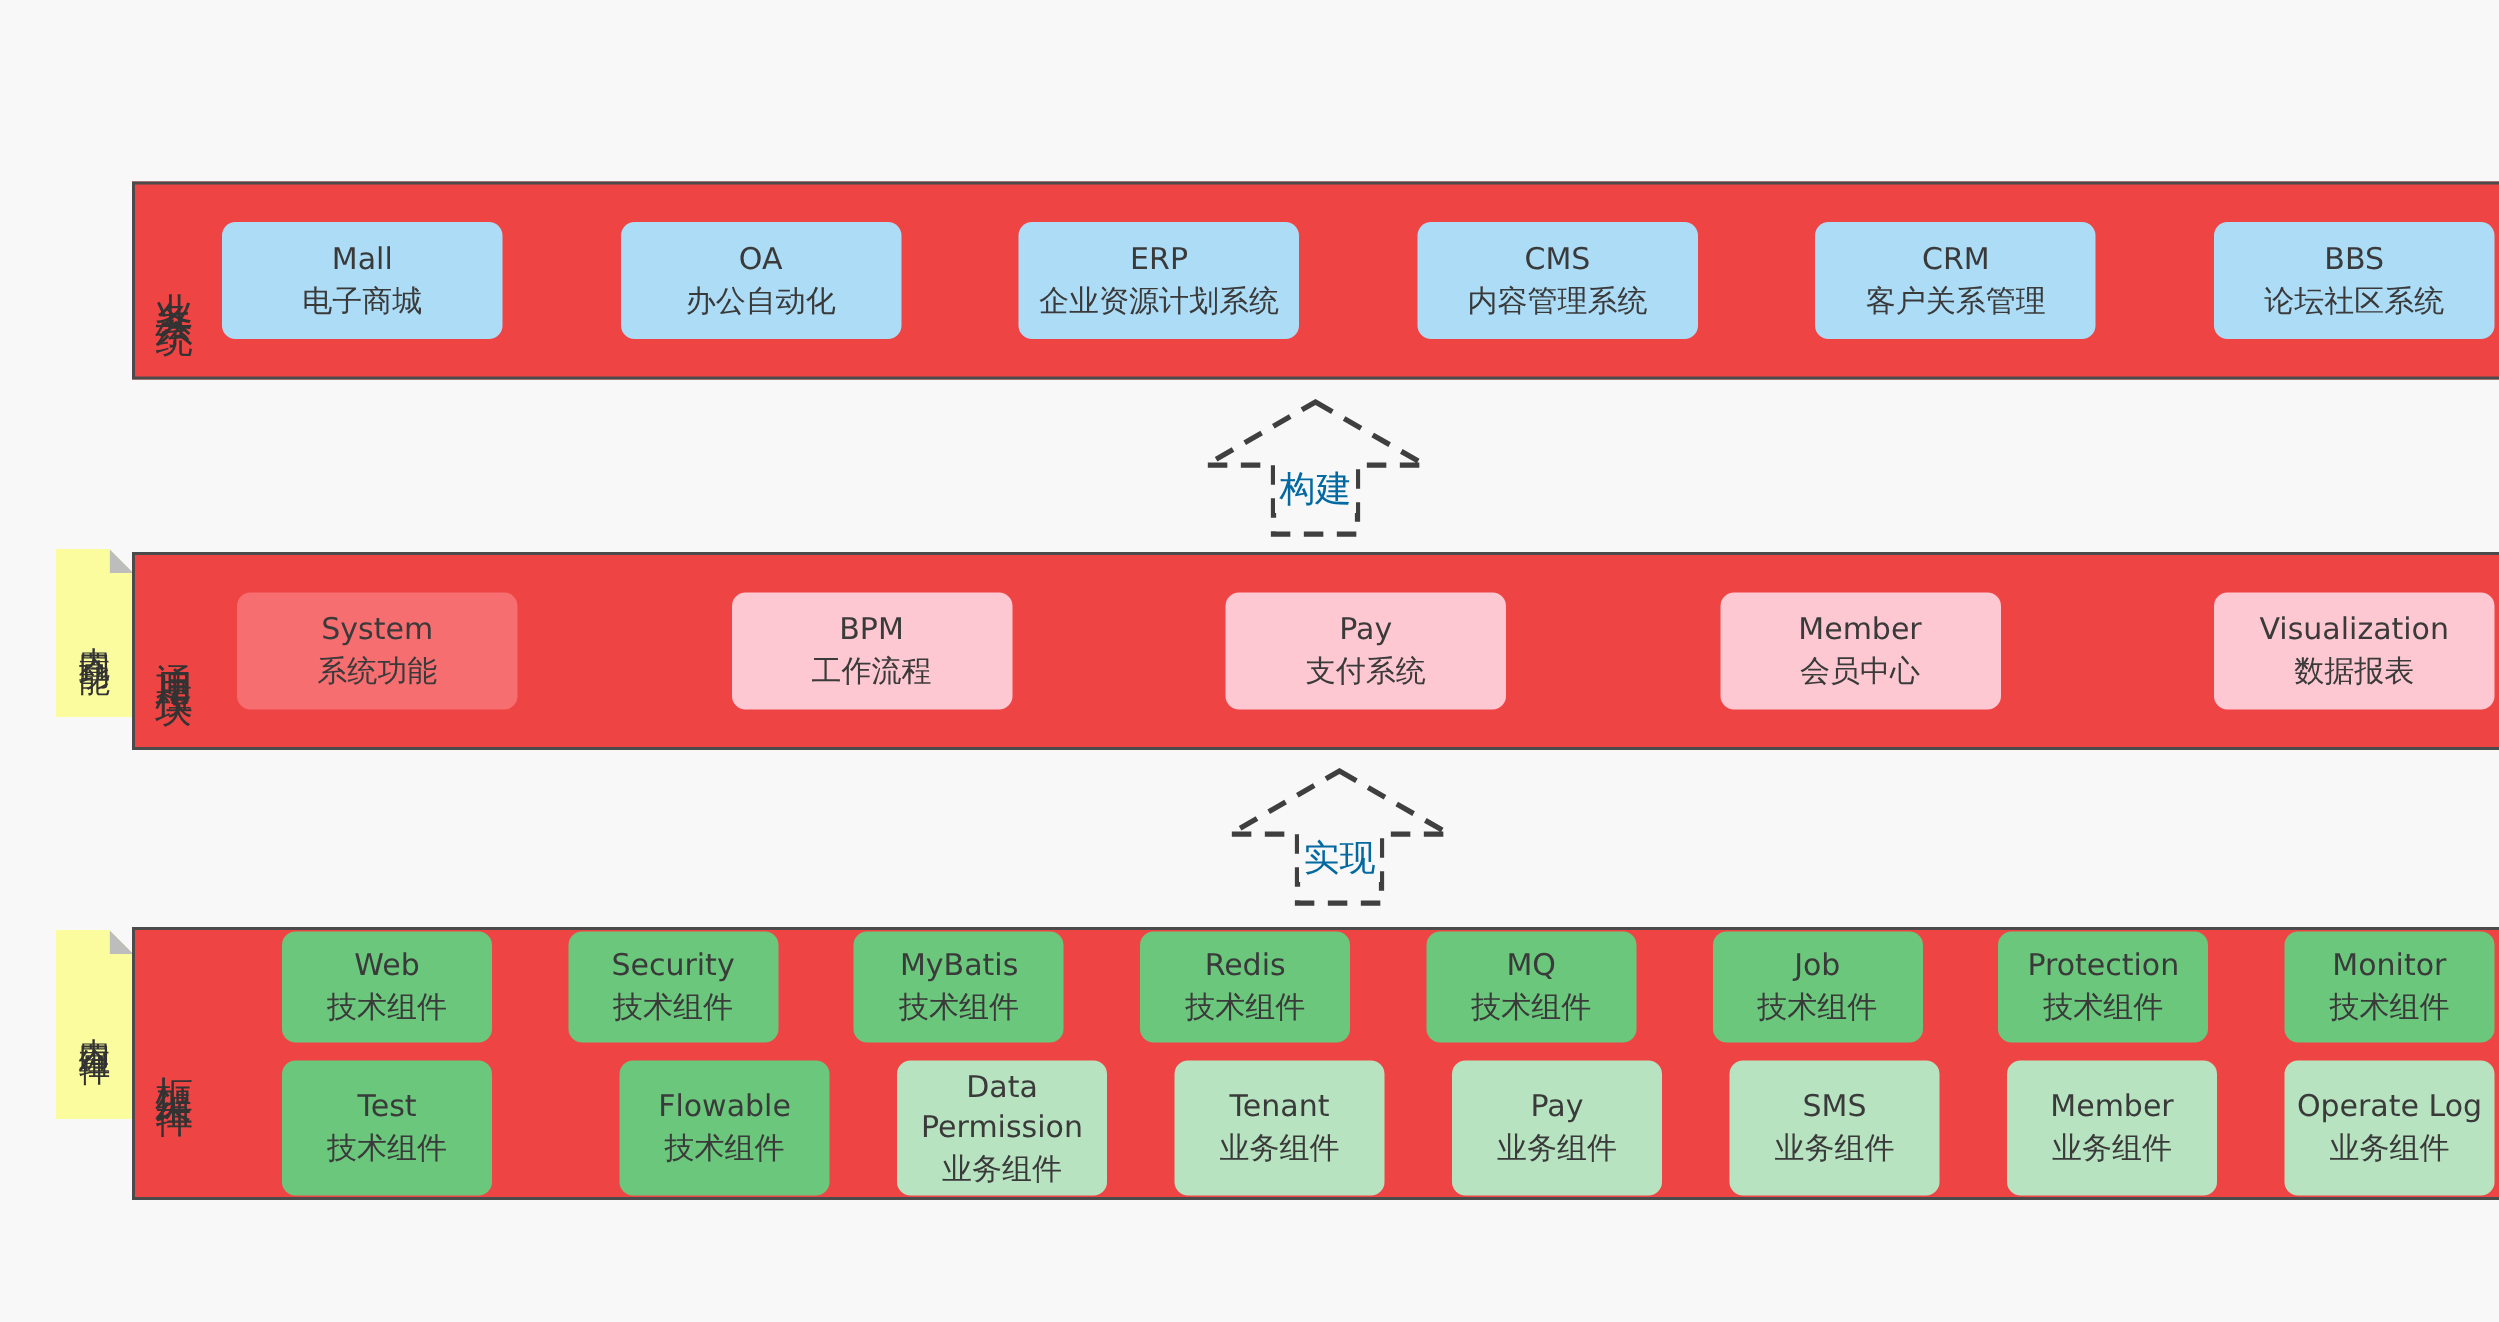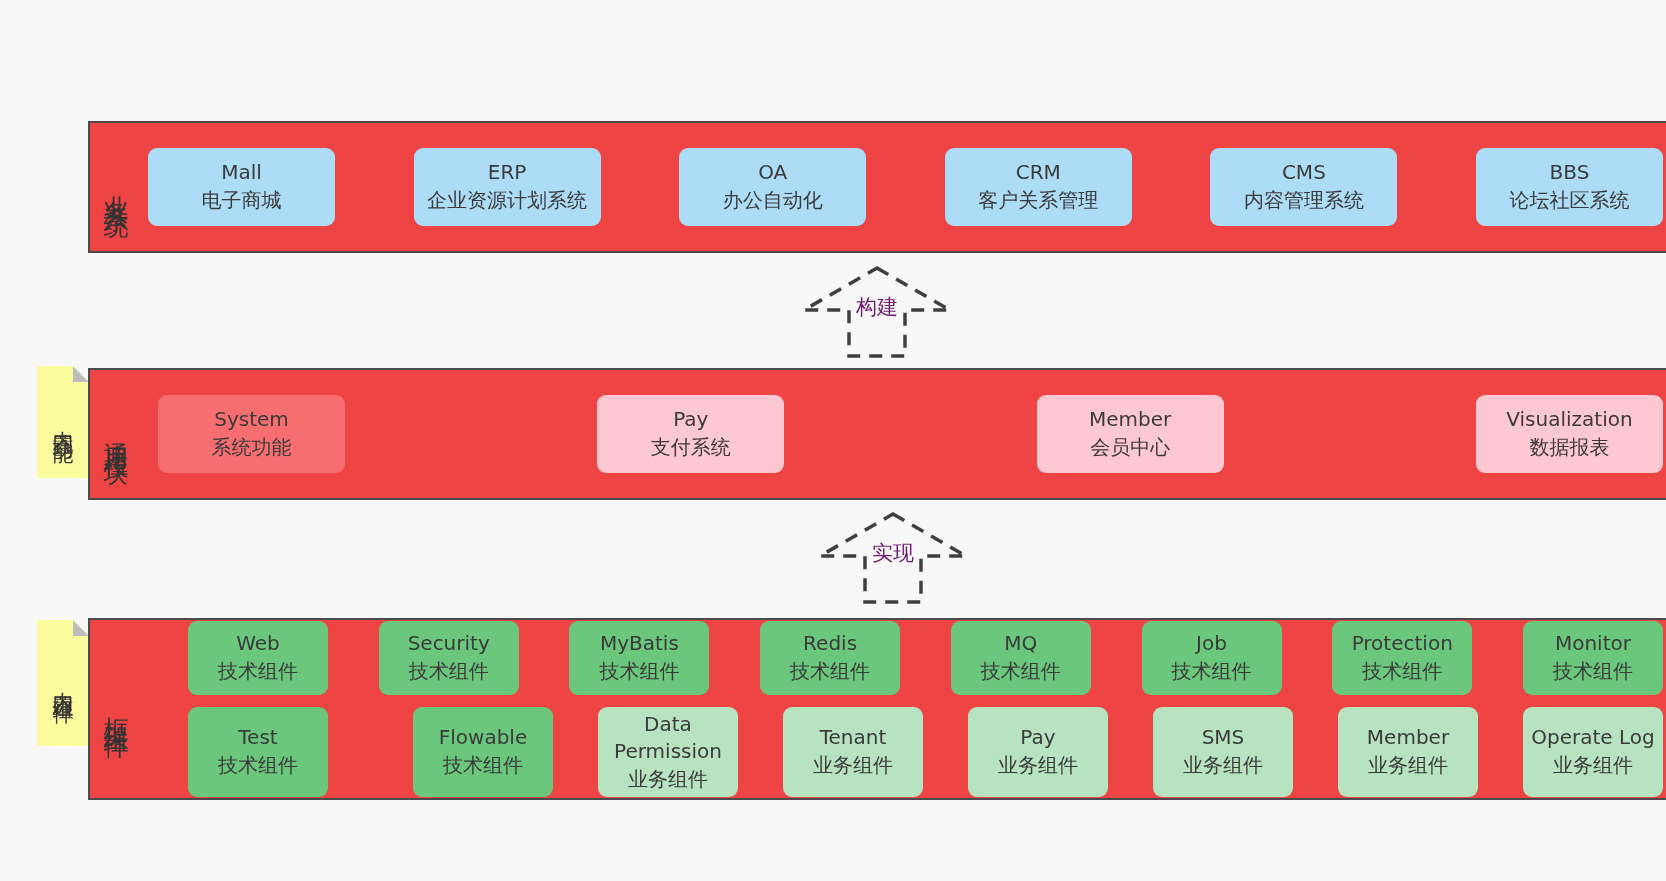--- a/index.html
+++ b/index.html
@@ -107,26 +107,26 @@
     width:150px;
     height:92px;
     z-index:3;
   }
   #arrow-build{left:802px;top:266px;}
   #arrow-implement{left:818px;top:512px;}
   .arrow svg{position:absolute;left:0;top:0;}
   .arrow-label{
     position:absolute;
     left:50%;
-    top:27px;
+    top:44px;
     transform:translateX(-50%);
     background:#f8f8f8;
     padding:0 3px;
-    font-size:21px;
-    color:#701a75;
+    font-size:24px;
+    color:#0369a1;
     white-space:nowrap;
   }
 </style>
 </head>
 <body>
 
 <div class="canvas">
 
   <div class="note" id="note-functions">
     <div class="fold"></div>
@@ -139,34 +139,34 @@
 
   <div class="panel" id="panel-business">
     <div class="panel-label">业务系统</div>
     <div class="boxes-area">
       <div class="box-row">
         <div class="box wide blue">
           <span class="box-title">Mall</span>
           <span class="box-sub">电子商城</span>
         </div>
         <div class="box wide blue">
+          <span class="box-title">OA</span>
+          <span class="box-sub">办公自动化</span>
+        </div>
+        <div class="box wide blue">
           <span class="box-title">ERP</span>
           <span class="box-sub">企业资源计划系统</span>
         </div>
         <div class="box wide blue">
-          <span class="box-title">OA</span>
-          <span class="box-sub">办公自动化</span>
+          <span class="box-title">CMS</span>
+          <span class="box-sub">内容管理系统</span>
         </div>
         <div class="box wide blue">
           <span class="box-title">CRM</span>
           <span class="box-sub">客户关系管理</span>
-        </div>
-        <div class="box wide blue">
-          <span class="box-title">CMS</span>
-          <span class="box-sub">内容管理系统</span>
         </div>
         <div class="box wide blue">
           <span class="box-title">BBS</span>
           <span class="box-sub">论坛社区系统</span>
         </div>
       </div>
     </div>
   </div>
 
   <div class="arrow" id="arrow-build">
@@ -178,20 +178,24 @@
 
   <div class="panel" id="panel-modules">
     <div class="panel-label">通用模块</div>
     <div class="boxes-area">
       <div class="box-row">
         <div class="box wide red">
           <span class="box-title">System</span>
           <span class="box-sub">系统功能</span>
         </div>
         <div class="box wide pink">
+          <span class="box-title">BPM</span>
+          <span class="box-sub">工作流程</span>
+        </div>
+        <div class="box wide pink">
           <span class="box-title">Pay</span>
           <span class="box-sub">支付系统</span>
         </div>
         <div class="box wide pink">
           <span class="box-title">Member</span>
           <span class="box-sub">会员中心</span>
         </div>
         <div class="box wide pink">
           <span class="box-title">Visualization</span>
           <span class="box-sub">数据报表</span>

